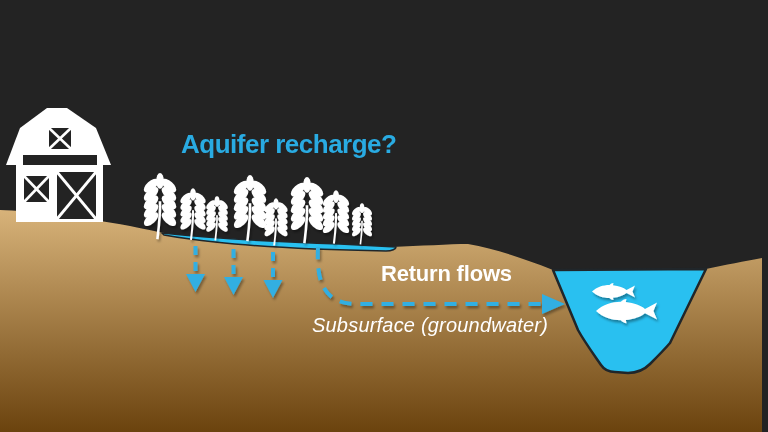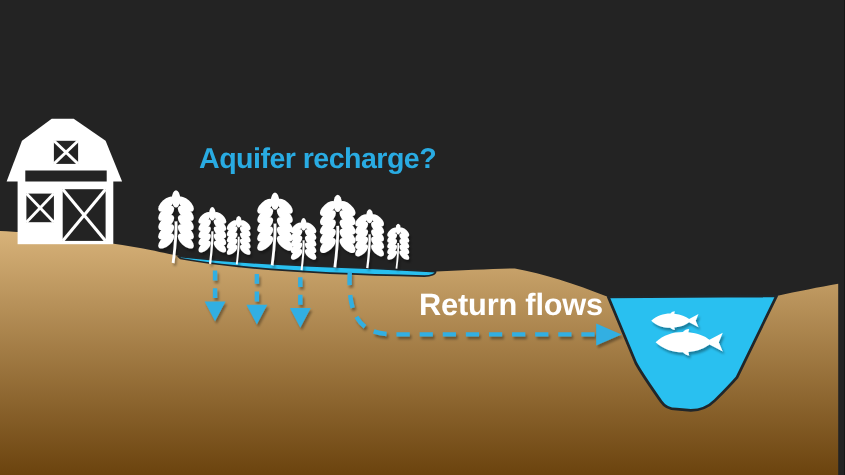--- a/index.html
+++ b/index.html
@@ -10,21 +10,21 @@
     font-family:"Liberation Sans", sans-serif;
   }
   .stage svg{position:absolute;inset:0;display:block;}
   .label{position:absolute;white-space:nowrap;}
   .label-aquifer{
     left:153px;top:129px;
     font-size:26px;font-weight:bold;letter-spacing:-0.5px;margin-left:28px;
   }
   .label-return{
     left:381px;top:261px;
-    font-size:28px;font-weight:bold;letter-spacing:-0.2px;
+    font-size:22px;font-weight:bold;letter-spacing:-0.2px;
   }
   .label-subsurface{
     left:312px;top:314px;
     font-size:20px;font-style:italic;letter-spacing:0.2px;
   }
 </style>
 </head>
 <body>
 
 <div class="stage">
@@ -146,13 +146,14 @@
     <g filter="url(#soft)" fill="#FFFFFF">
       <use href="#fishShape" transform="translate(592,283)"></use>
       <use href="#fishShape" transform="translate(596,299) scale(1.42)"></use>
     </g>
   </svg>
 
   <div class="label label-aquifer" style="color: rgb(41, 171, 226);">Aquifer recharge?</div>
 
   <div class="label label-return" style="color: rgb(255, 255, 255);">Return flows</div>
 
+  <div class="label label-subsurface" style="color: rgb(255, 255, 255);">Subsurface (groundwater)</div>
 </div>
 
 </body></html>

